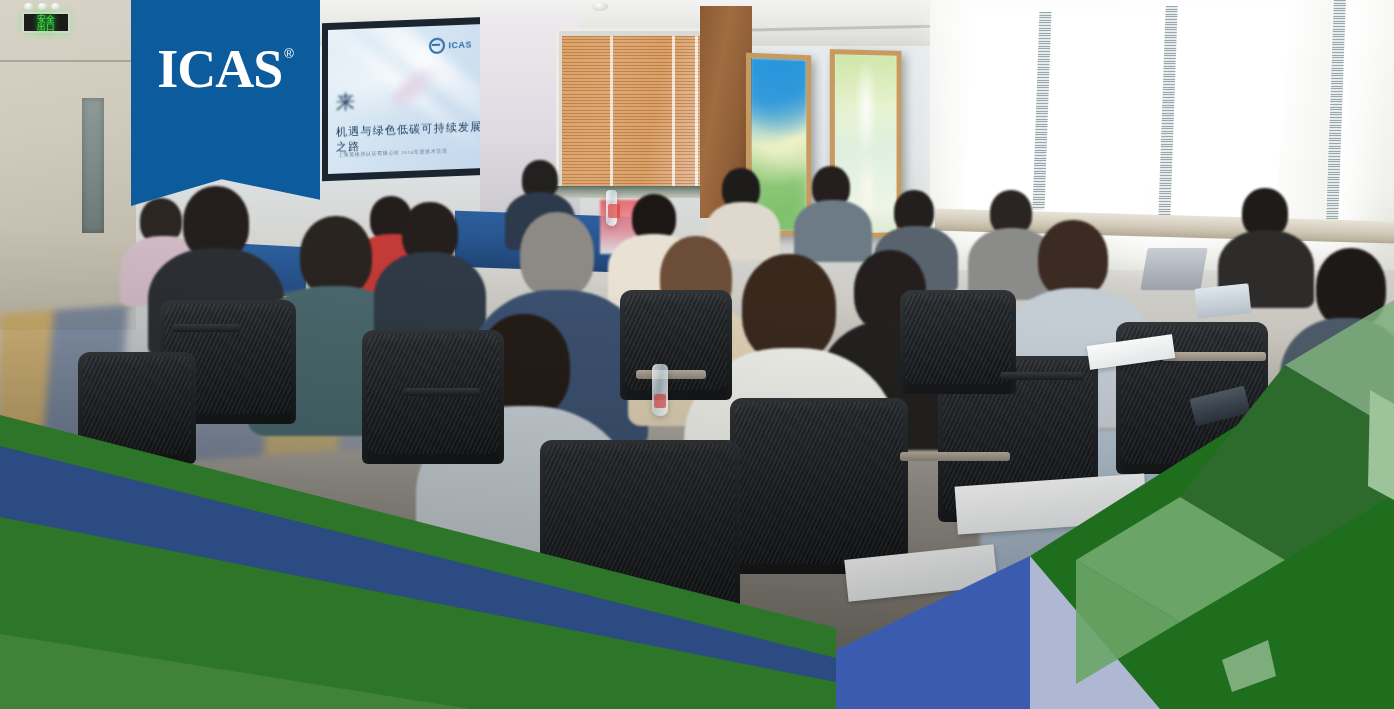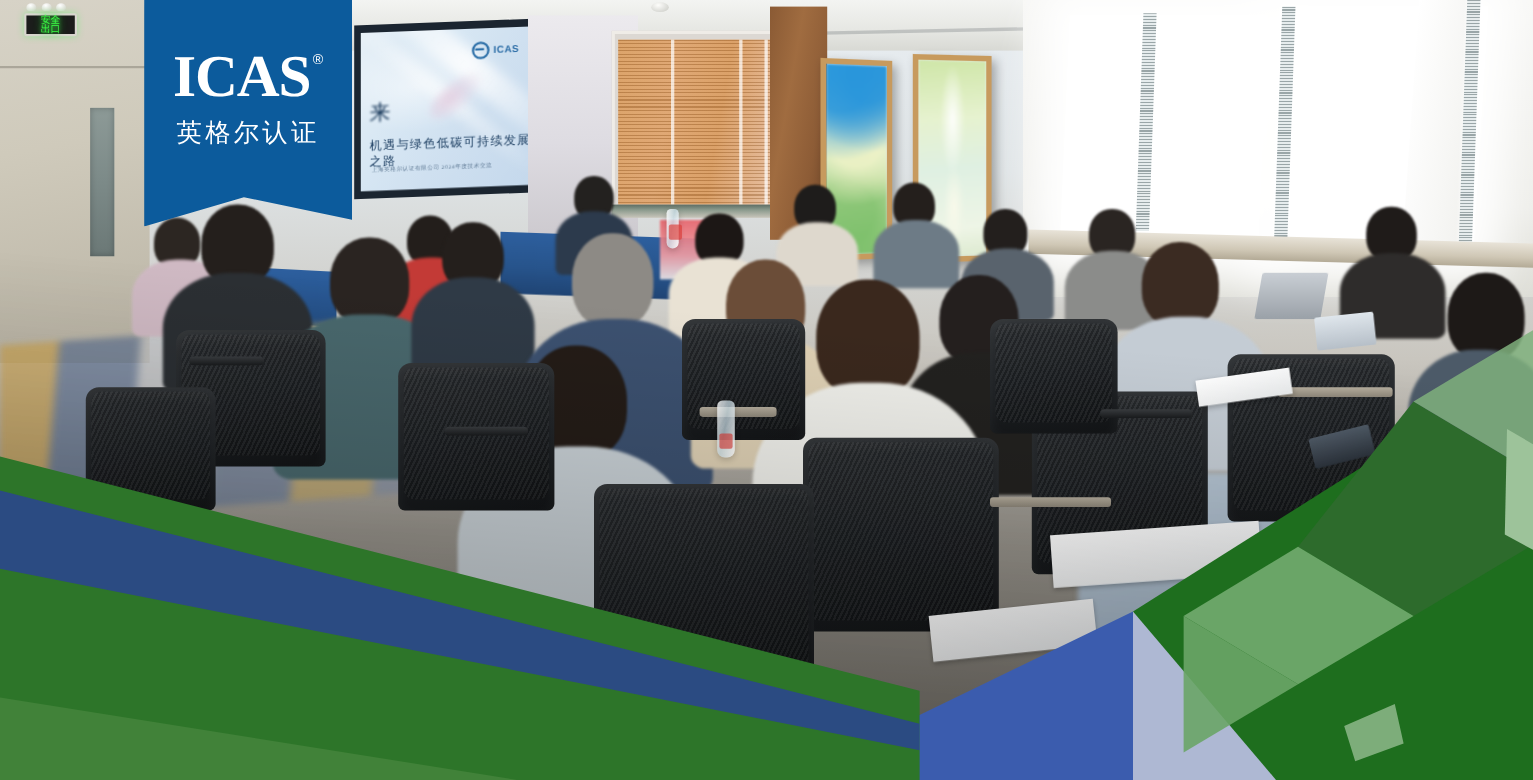--- a/index.html
+++ b/index.html
@@ -587,17 +587,16 @@
 
     <polygon points="1076,560 1180,622 1076,684" fill="#6aa567" opacity="0.9"></polygon>
   </svg>
 
   <div class="logo-banner">
     <div class="logo-inner">
       <div class="logo-mark">
         <span class="logo-word">ICAS</span>
         <span class="logo-reg">®</span>
       </div>
-      <div class="logo-cn">英格尔认证</div>
     </div>
   </div>
 
 </div>
 
 </body></html>

